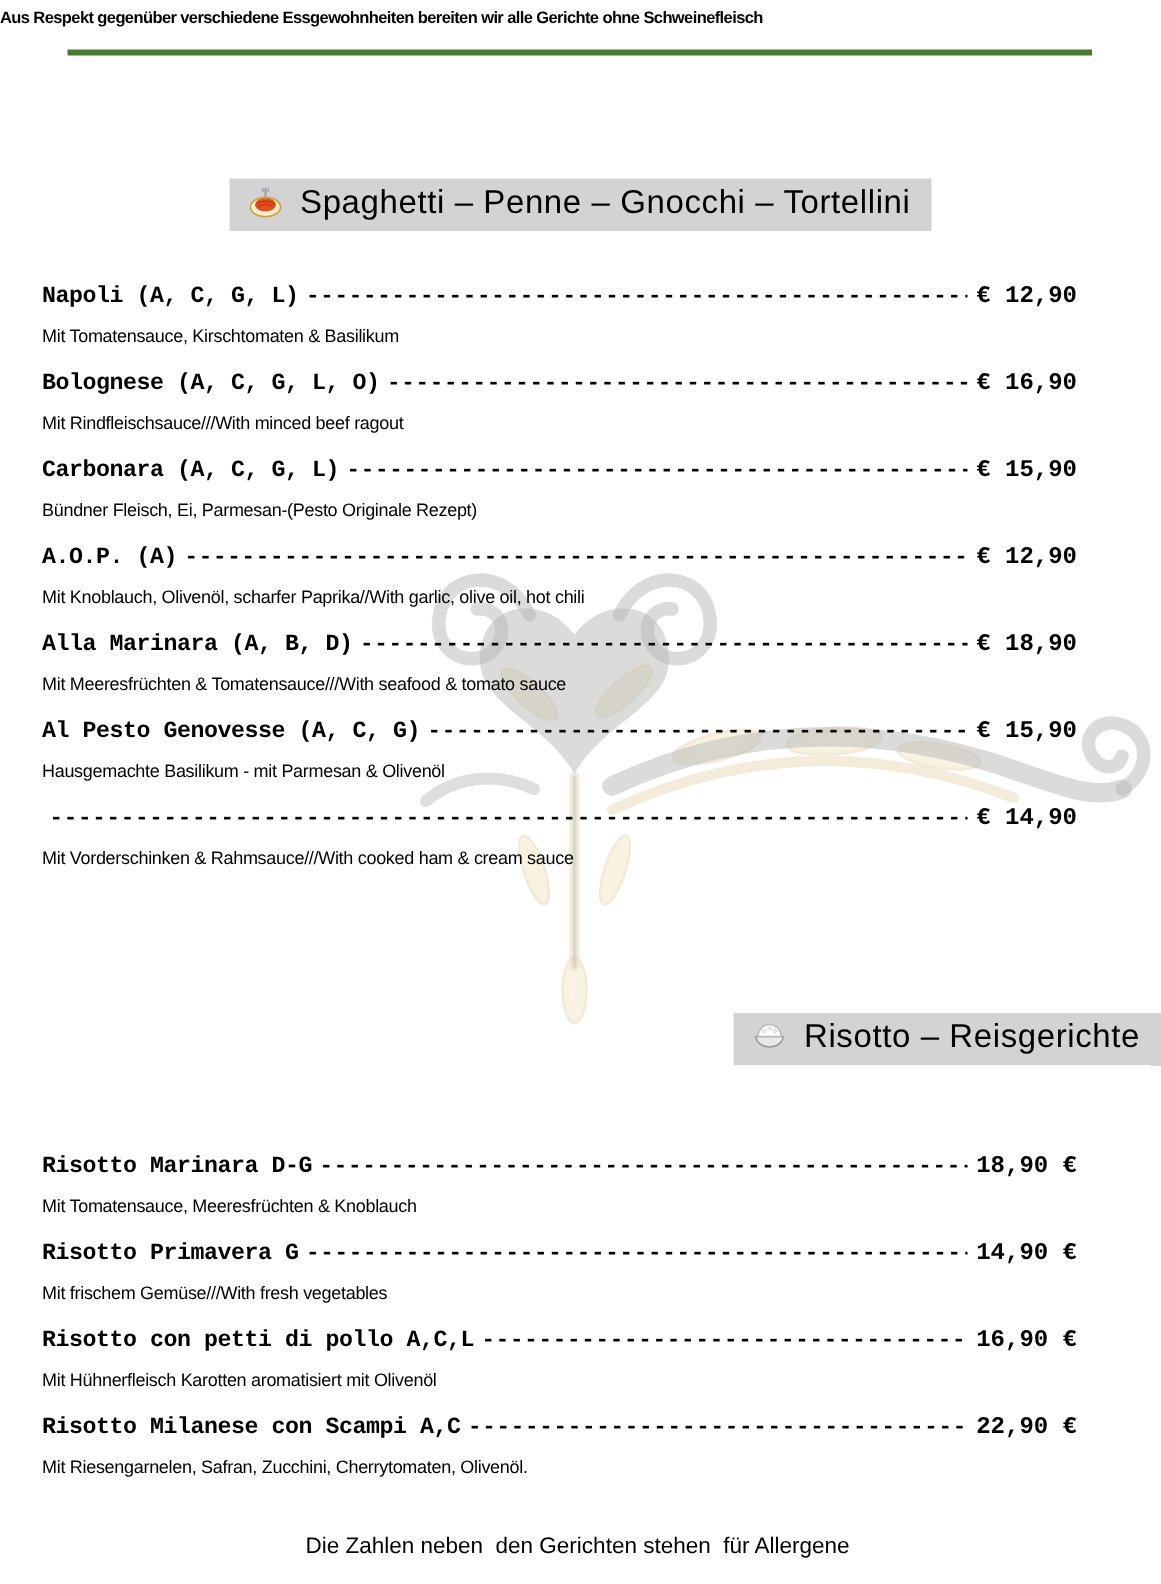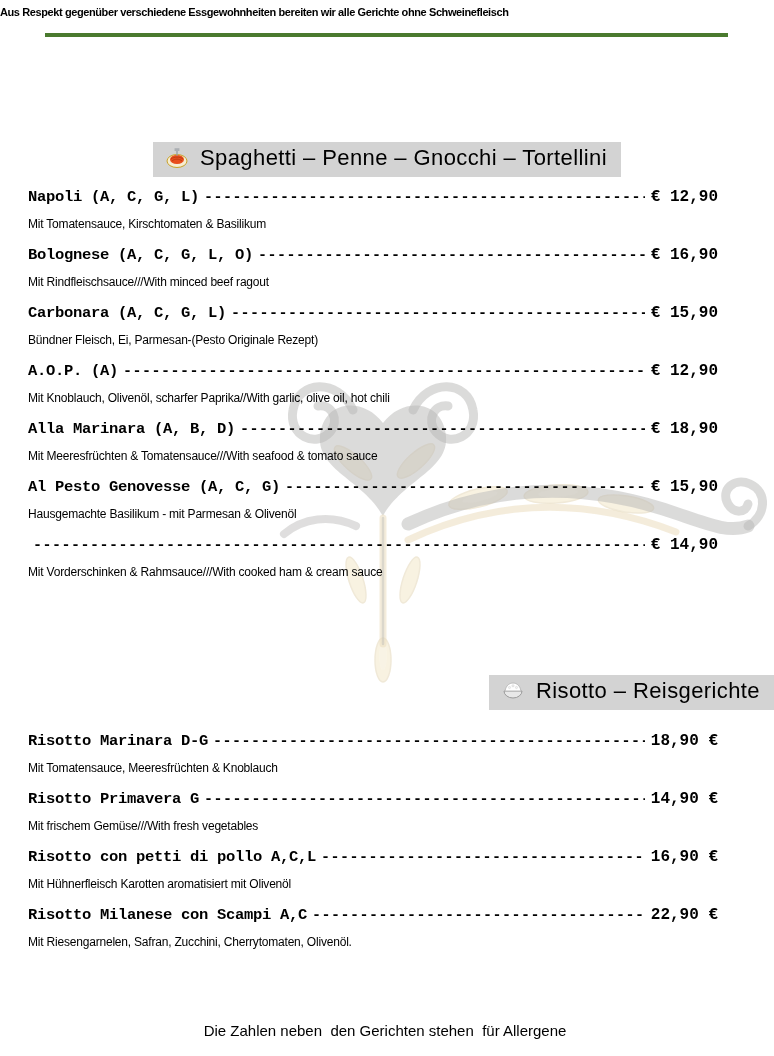--- a/index.html
+++ b/index.html
@@ -20,27 +20,27 @@
     top:33px; left:45px; width:683px; height:4px;
     z-index:2;
   }
   
   .section-title { left:0; right:0; text-align:center; z-index:2; }
   .section-title .bar {
     display:inline-flex; align-items:center; gap:11px;
     background:#d3d3d3; padding:3px 14px 6px 12px;
     font-size:22px; letter-spacing:0.4px;
   }
-  #title-pasta   { top:142px; }
+  #title-pasta   { top:119px; }
   #title-risotto { top:675px;text-align:right; }
   .emoji-icon { width:24px; height:24px; display:inline-block; }
   
   .menu { left:28px; right:56px; z-index:2; }
   #menu-pasta   { top:188px; }
-  #menu-risotto { top:732px; }
+  #menu-risotto { top:768px; }
   .item-row {
     display:flex; align-items:baseline; height:29px;
     font-weight:bold; font-size:15.5px; letter-spacing:-0.3px;
     white-space:nowrap; overflow:hidden;font-family:Liberation Mono, monospace;
   }
   .item-name  { flex:0 0 auto; }
   .leader {
     flex:1 1 auto; overflow:hidden; margin:0 6px 0 5px;
     font-size:15px; letter-spacing:0.5px;
   }

